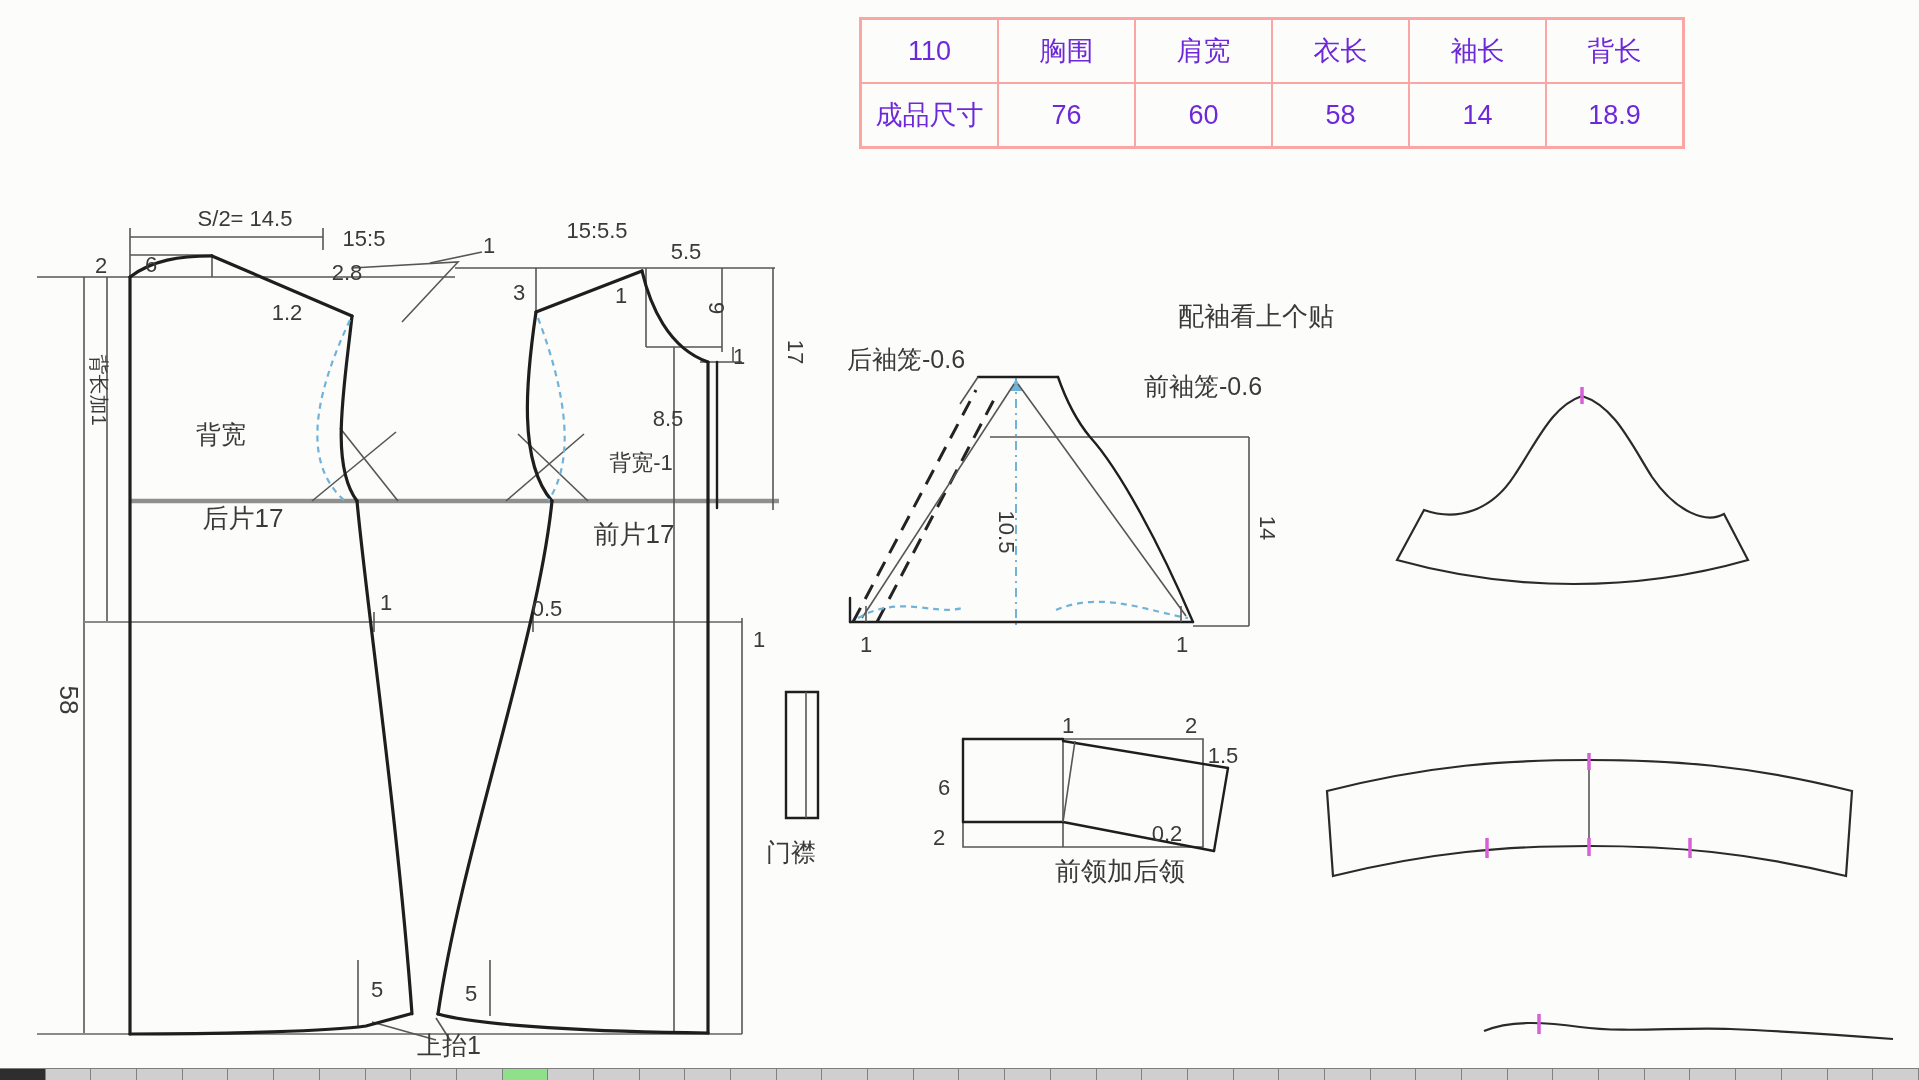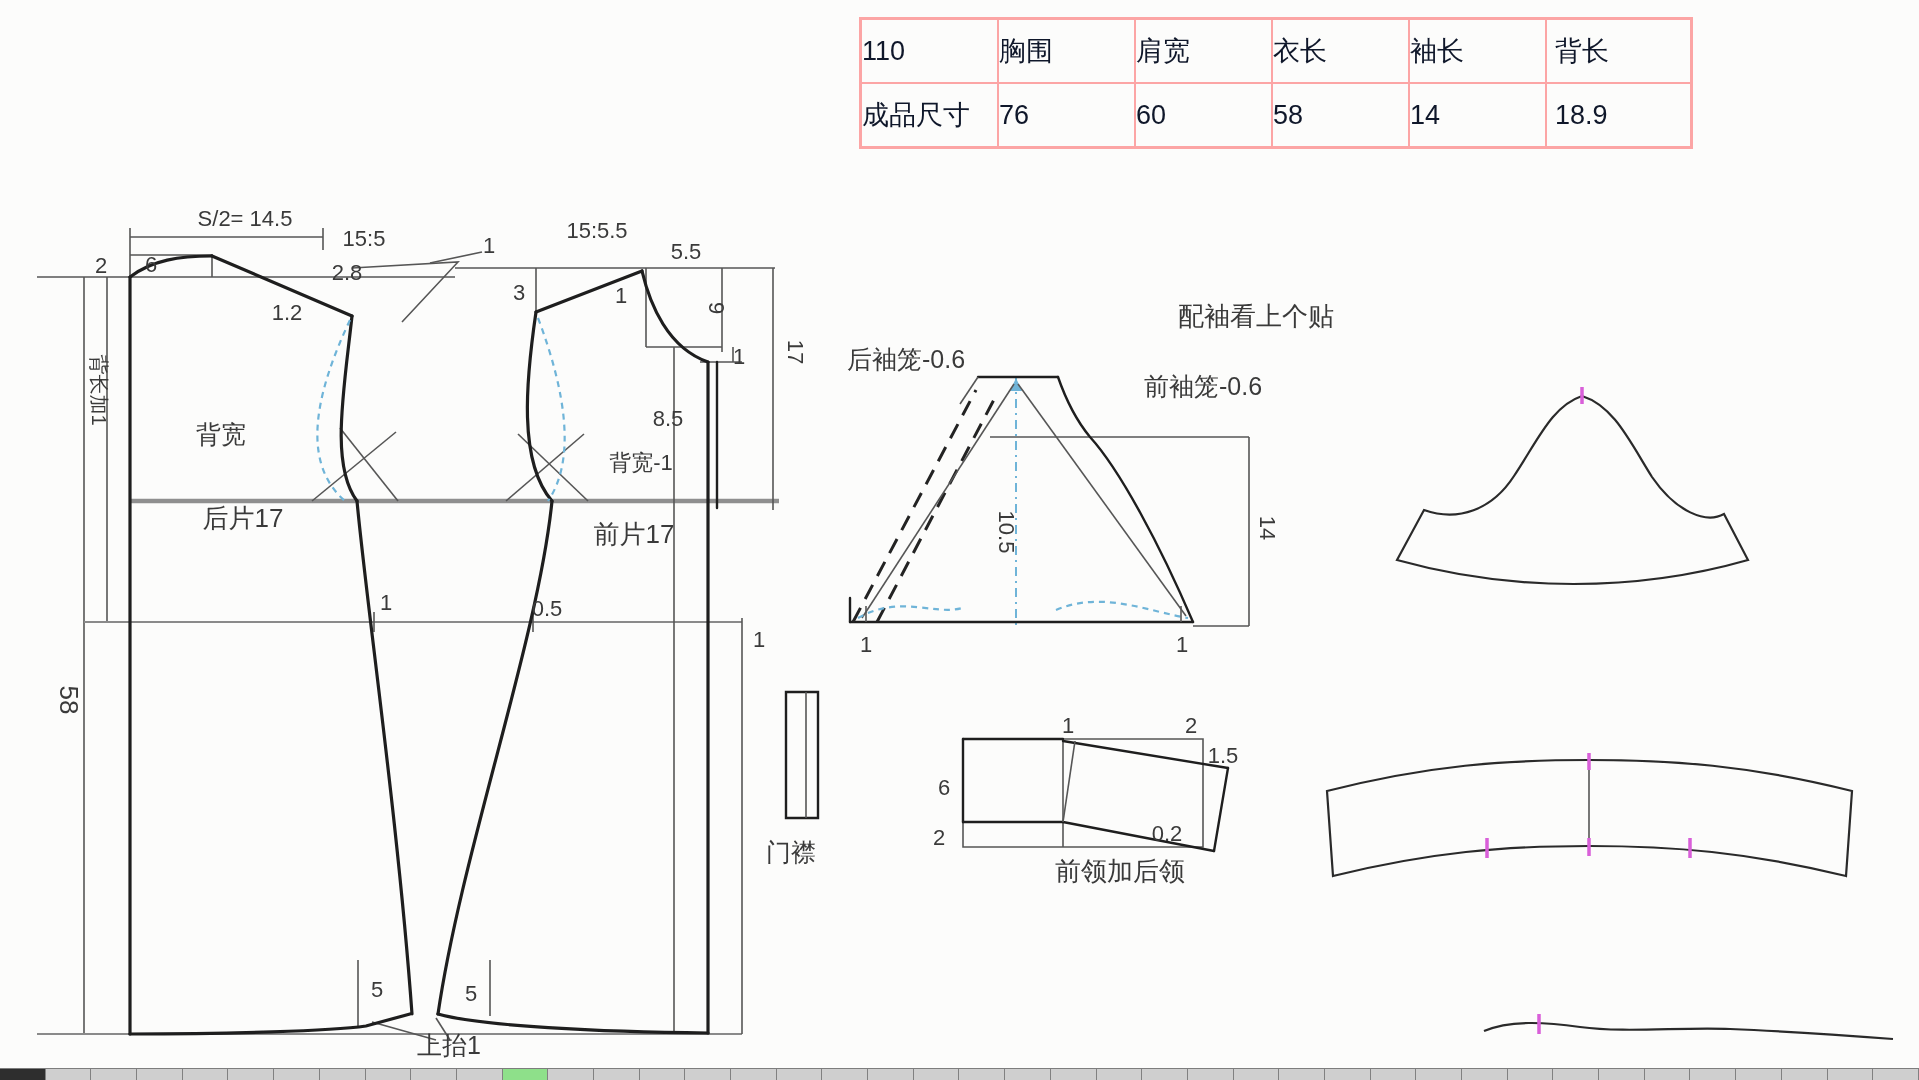--- a/index.html
+++ b/index.html
@@ -2,26 +2,26 @@
 <html style="--line: #1e1e1e; --construction: #8a8a8a; --blue: #6fb4d8; --magenta: #d95fd9;"><head>
 <meta charset="utf-8">
 <style>
   html,body{margin:0;padding:0;background:#fbfbfa;width:1919px;height:1080px;overflow:hidden;
     font-family:"Liberation Sans","DejaVu Sans",sans-serif;}
   .stage{position:absolute;left:0;top:0;width:1919px;height:1080px;background:#fcfcfb;}
   .title{position:absolute;left:235px;top:52px;font-size:56px;color:#4f4f4f;letter-spacing:7px;
     font-weight:400;white-space:nowrap;}
   
   .size-table{position:absolute;left:859px;top:17px;border-collapse:collapse;table-layout:fixed;}
-  .size-table td{border:2px solid #fca5a5;width:135px;height:62px;text-align:left;
-    font-size:27px;color:#0f172a;padding:0;}
+  .size-table td{border:2px solid #fca5a5;width:135px;height:62px;text-align:center;
+    font-size:27px;color:#6d28d9;padding:0;}
   .size-table tr:first-child td{border-top-width:3px;}
   .size-table tr:last-child td{border-bottom-width:3px;}
   .size-table td:first-child{border-left-width:3px;}
-  .size-table td:last-child{border-right-width:3px;padding-left:8px;}
+  .size-table td:last-child{border-right-width:3px;}
   
   svg.draft{position:absolute;left:0;top:0;}
   .h{fill:none;stroke:var(--line);stroke-width:3.2px;stroke-linecap:round;}
   .h2{fill:none;stroke:var(--line);stroke-width:2.4px;stroke-linecap:round;}
   .t{fill:none;stroke:#565656;stroke-width:1.6px;}
   .c{fill:none;stroke:var(--construction);stroke-width:2px;}
   .cthick{fill:none;stroke:#8f8f8f;stroke-width:4.5px;}
   .bd{fill:none;stroke:var(--blue);stroke-width:2.2px;stroke-dasharray:6 5;}
   .bc{fill:none;stroke:var(--blue);stroke-width:2px;stroke-dasharray:9 5 2 5;}
   .hd{fill:none;stroke:#232323;stroke-width:3px;stroke-dasharray:16 10;}

